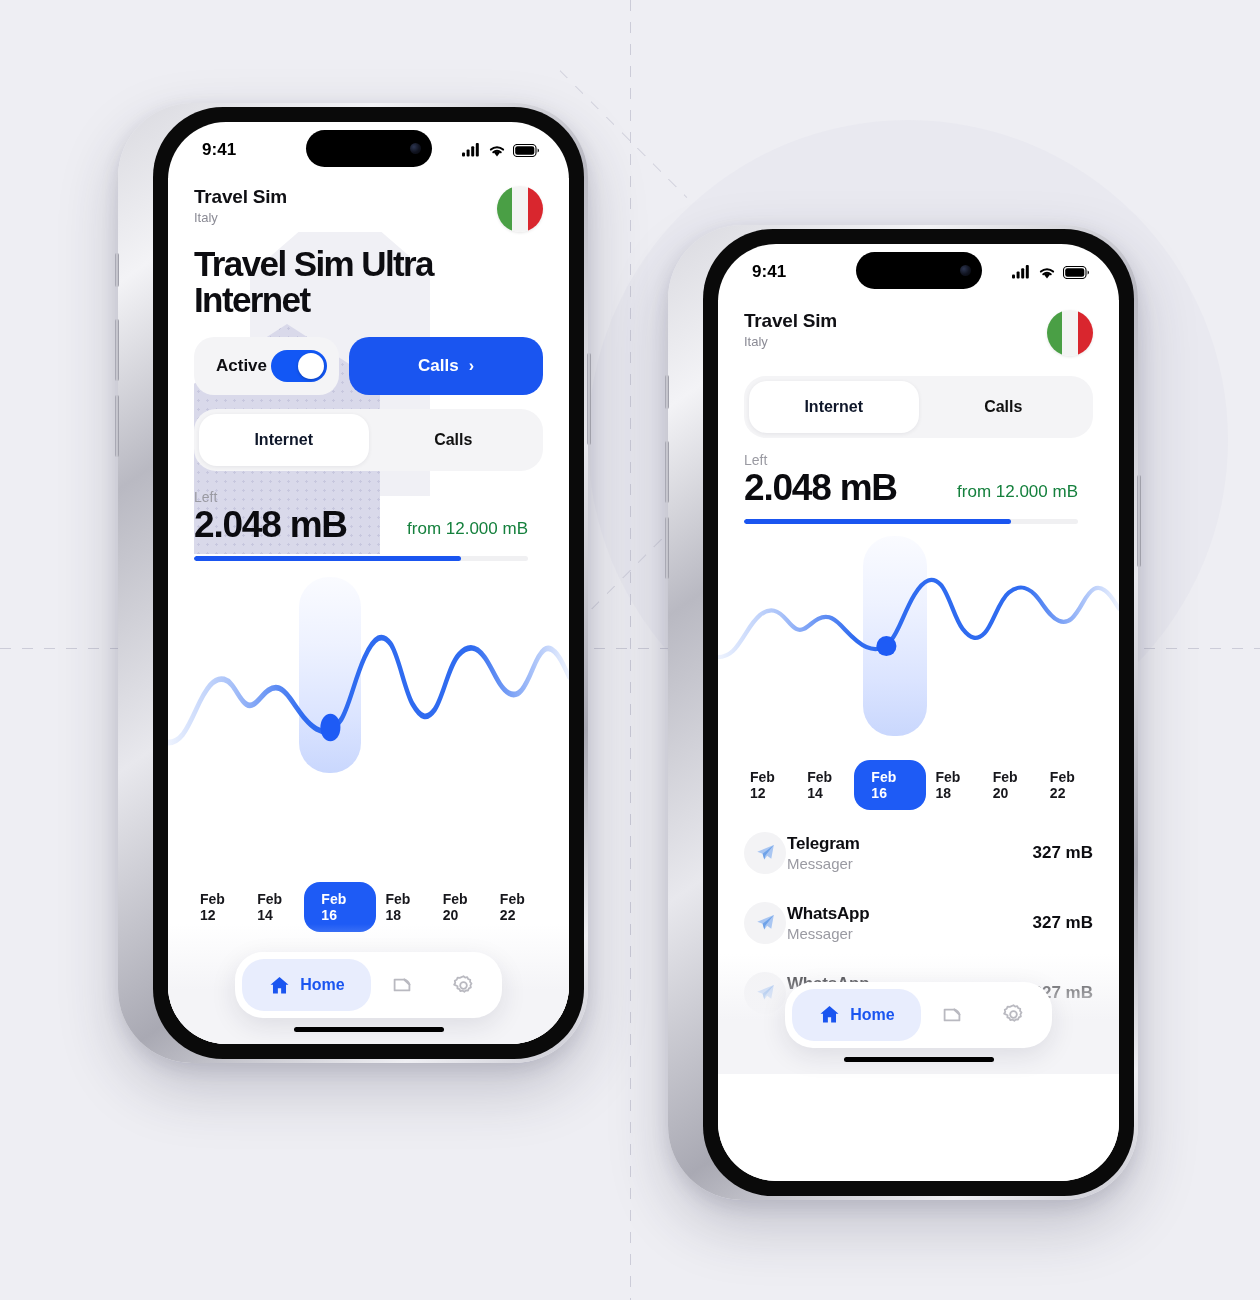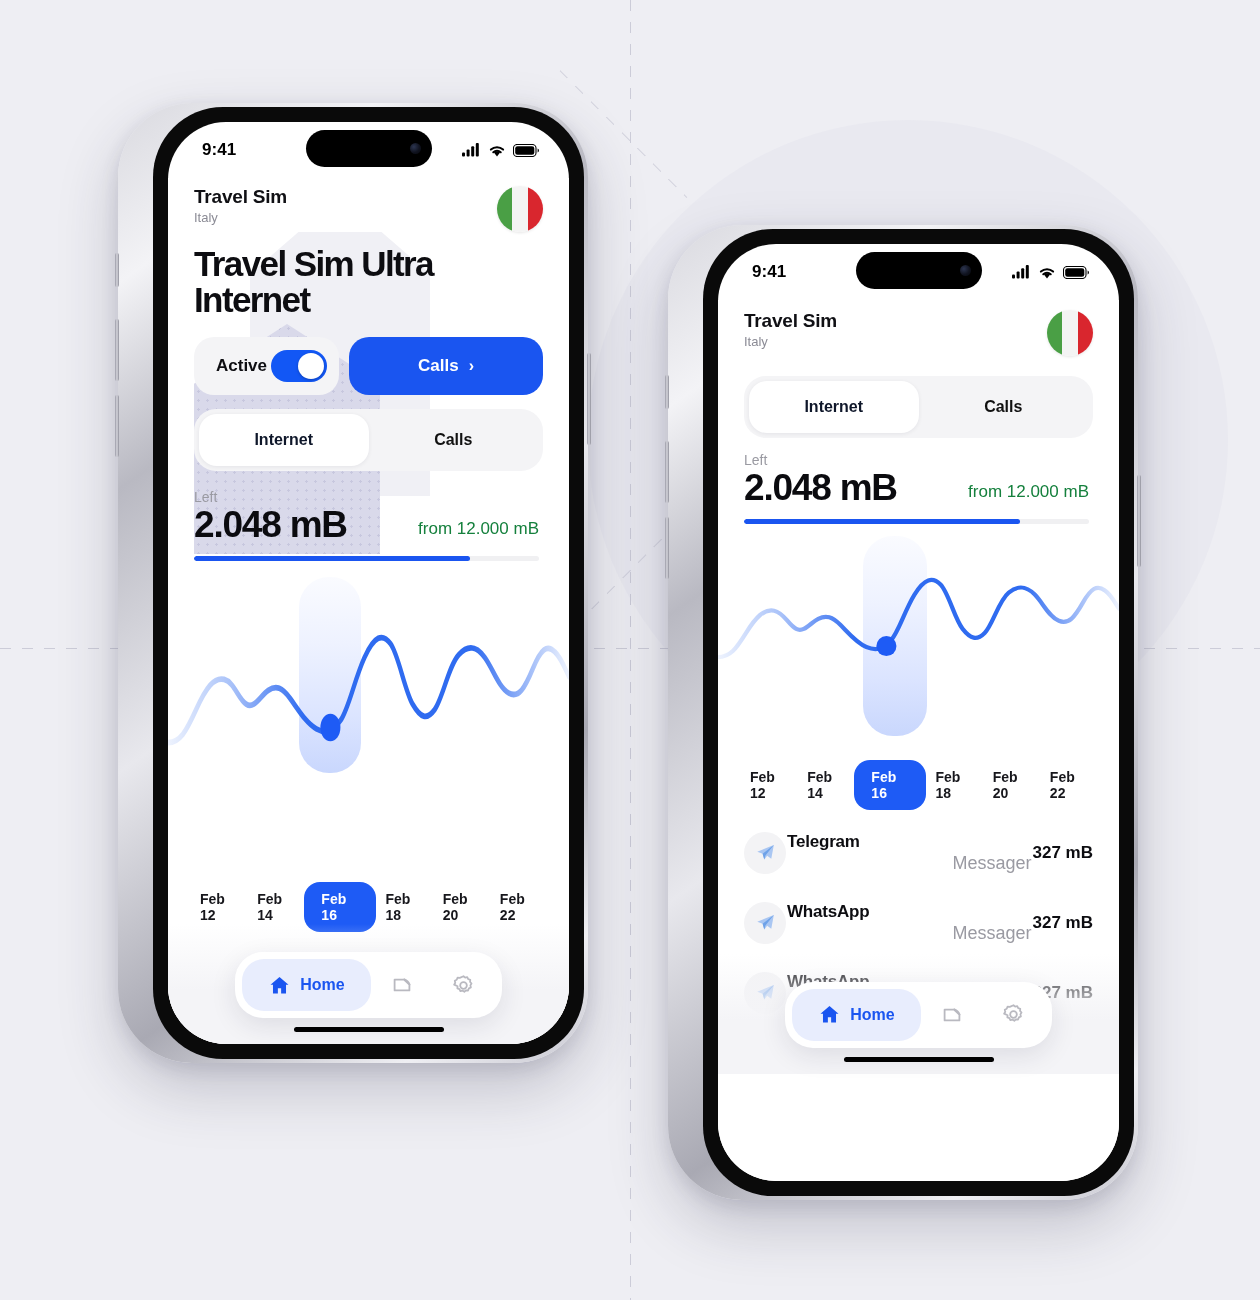--- a/index.html
+++ b/index.html
@@ -126,21 +126,21 @@
 
   .segwrap{
     position:relative; z-index:3; margin:14px 26px 0 26px; background:#f4f4f6;
     border-radius:22px; padding:5px; display:flex;
   }
   .seg{ flex:1 1 50%; height:52px; border-radius:18px; display:flex; align-items:center;
         justify-content:center; font-size:16px; font-weight:700; color:#0f172a; }
   .seg.on{ background:#fff; box-shadow:0 1px 4px rgba(20,20,40,.07); }
   .seg.off{ color:#111; }
 
-  .usage{ position:relative; z-index:3; padding:18px 30px 0 26px; }
+  .usage{ position:relative; z-index:3; padding:18px 41px 0 26px; }
   .usage .lft{ font-size:14px; color:#9a9aa2; }
   .usage .mainrow{ display:flex; align-items:flex-end; justify-content:space-between; margin-top:1px; }
   .usage .big{ font-size:37px; font-weight:700; letter-spacing:-1.2px; color:#0b0b0f; line-height:1.05; }
   .usage .from{ font-size:17px; color:#15803d; padding-bottom:6px; }
   .bar{ margin-top:11px; height:5px; border-radius:3px; background:#f0f0f2; overflow:hidden; }
   .bar > span{ display:block; height:100%; border-radius:3px; background:#1a55f0; }
 
   .chart{ position:relative; z-index:3; flex:1 1 auto; min-height:0; margin-top:6px; }
   .chart svg{ position:absolute; inset:0; width:100%; height:100%; }
   .hl{
@@ -153,21 +153,21 @@
   .dpill{ font-size:14px; font-weight:700; color:#17171c; padding:8px 10px; border-radius:16px; }
   .dpill.sel{ background:#1e5bf5; color:#fff; padding:9px 17px; }
 
   
   .applist{ position:relative; z-index:3; padding:0 26px; }
   .approw{ display:flex; align-items:center; gap:1px; padding:14px 0; }
   .appic{ width:42px; height:42px; border-radius:50%; background:#f3f3f5;
           display:flex; align-items:center; justify-content:center; flex:0 0 42px; }
   .apptxt{ flex:1 1 auto; }
   .apptxt .an{ font-size:17px; font-weight:700; color:#0d0d11; letter-spacing:-.2px; }
-  .apptxt .as{ font-size:18px; color:#9a9aa2; margin-top:1px;text-align:right; }
+  .apptxt .as{ font-size:15px; color:#9a9aa2; margin-top:1px; }
   .appval{ font-size:17px; font-weight:700; color:#0d0d11; }
 
   
   .navwrap{ position:relative; z-index:5; flex:0 0 auto; padding:0 0 12px 0; }
   .navfade{ position:absolute; left:0; right:0; bottom:0; height:120px;
             background:linear-gradient(to bottom,rgba(244,244,247,0) 0%,#f4f4f7 55%); z-index:-1; }
   .nav{
     margin:0 auto; background:#fff; border-radius:28px; padding:7px;
     display:flex; align-items:center; gap:0; width:fit-content;
     box-shadow:0 8px 26px rgba(30,30,60,.10);

